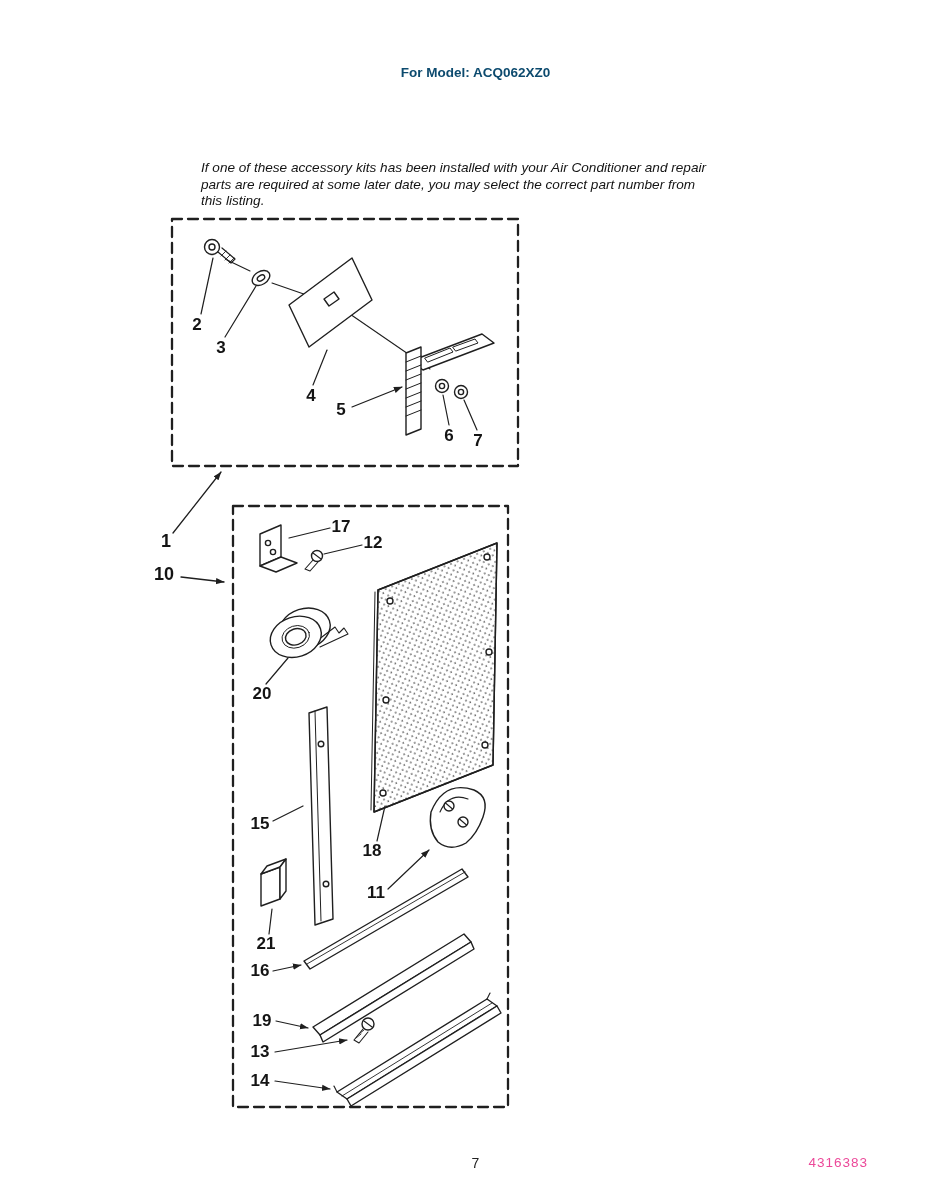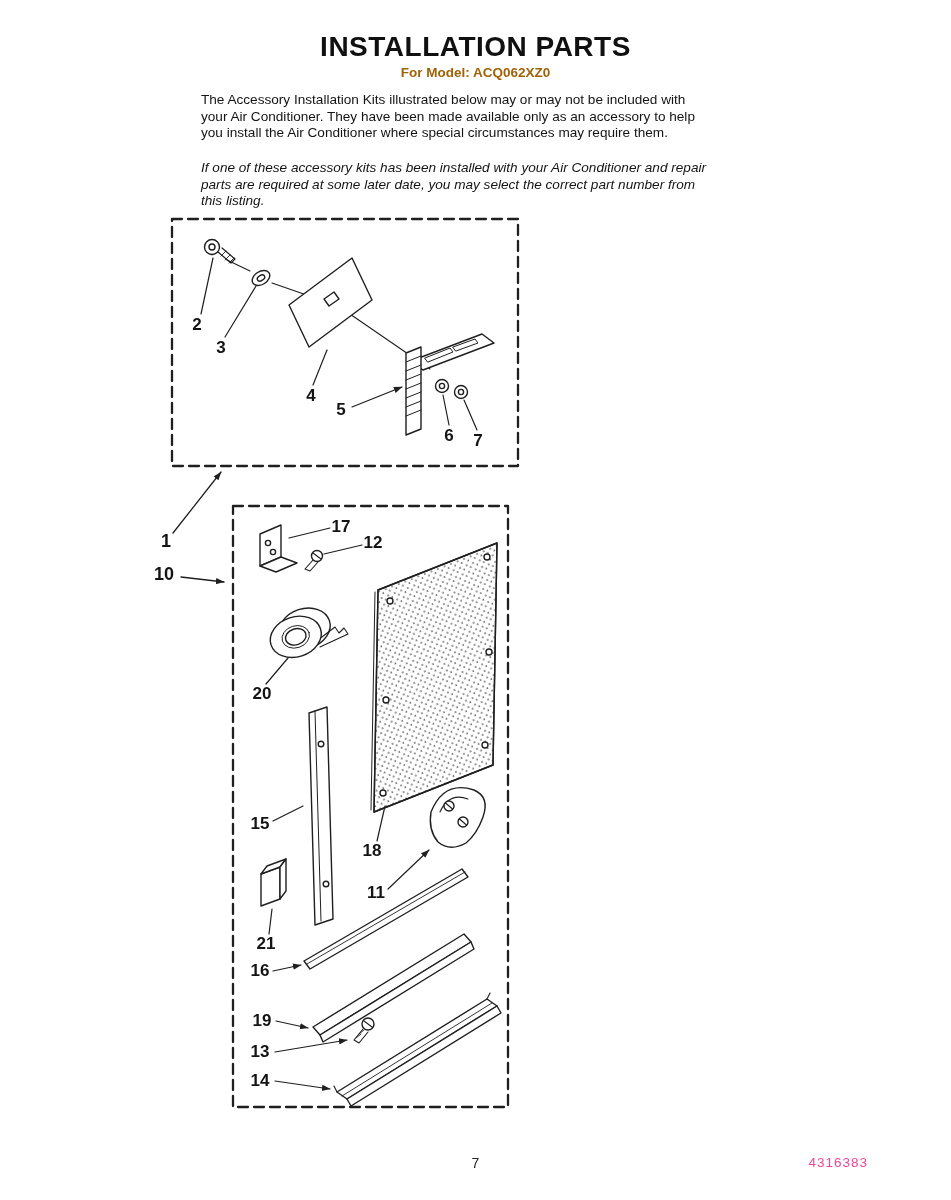--- a/index.html
+++ b/index.html
@@ -7,21 +7,21 @@
   .page {
     position:relative; width:951px; height:1200px; background:#fff;
     font-family:"Liberation Sans", sans-serif; color:#161616; overflow:hidden;
   }
   .title {
     position:absolute; top:31px; left:0; width:100%; text-align:center;
     font-size:28px; font-weight:bold; letter-spacing:0.5px; color:#101010;
   }
   .model {
     position:absolute; top:65px; left:0; width:100%; text-align:center;
-    font-size:13.5px; font-weight:bold; color:#a16207;
+    font-size:13.5px; font-weight:bold; color:#0c4a6e;
   }
   .para {
     position:absolute; left:201px; width:508px;
     font-size:13.6px; line-height:16.6px; color:#141414;
   }
   .para.first  { top:92px; }
   .para.second { top:160px;font-style:italic; }
   .footer-page {
     position:absolute; top:1155px; left:0; width:100%; text-align:center;
     font-size:14px; color:#222;
@@ -33,23 +33,21 @@
   svg.diagram { position:absolute; left:0; top:0; display:block; }
   svg text { font-family:"Liberation Sans", sans-serif; }
   .callout-num text { font-size:17px; font-weight:700; }
   .kit-label text  { font-size:18px; font-weight:700; }
 </style>
 </head>
 <body>
 
 <div class="page">
 
-  <div class="title">INSTALLATION PARTS</div>
   <div class="model">For Model: ACQ062XZ0</div>
-  <div class="para first">The Accessory Installation Kits illustrated below may or may not be included with your Air Conditioner. They have been made available only as an accessory to help you install the Air Conditioner where special circumstances may require them.</div>
   <div class="para second">If one of these accessory kits has been installed with your Air Conditioner and repair parts are required at some later date, you may select the correct part number from this listing.</div>
 
   <svg class="diagram" width="951" height="1200" viewBox="0 0 951 1200">
     <defs>
       <marker id="arr" viewBox="0 0 10 10" refX="9" refY="5" markerWidth="9" markerHeight="9" markerUnits="userSpaceOnUse" orient="auto">
         <path d="M0,1.5 L9.5,5 L0,8.5 Z" fill="#1f1f1f"></path>
       </marker>
       <pattern id="dots" width="7" height="7" patternUnits="userSpaceOnUse" patternTransform="rotate(-21)">
         <circle cx="2" cy="2" r="0.85" fill="#3a3a3a"></circle>
         <circle cx="5.3" cy="5" r="0.85" fill="#3a3a3a"></circle>

